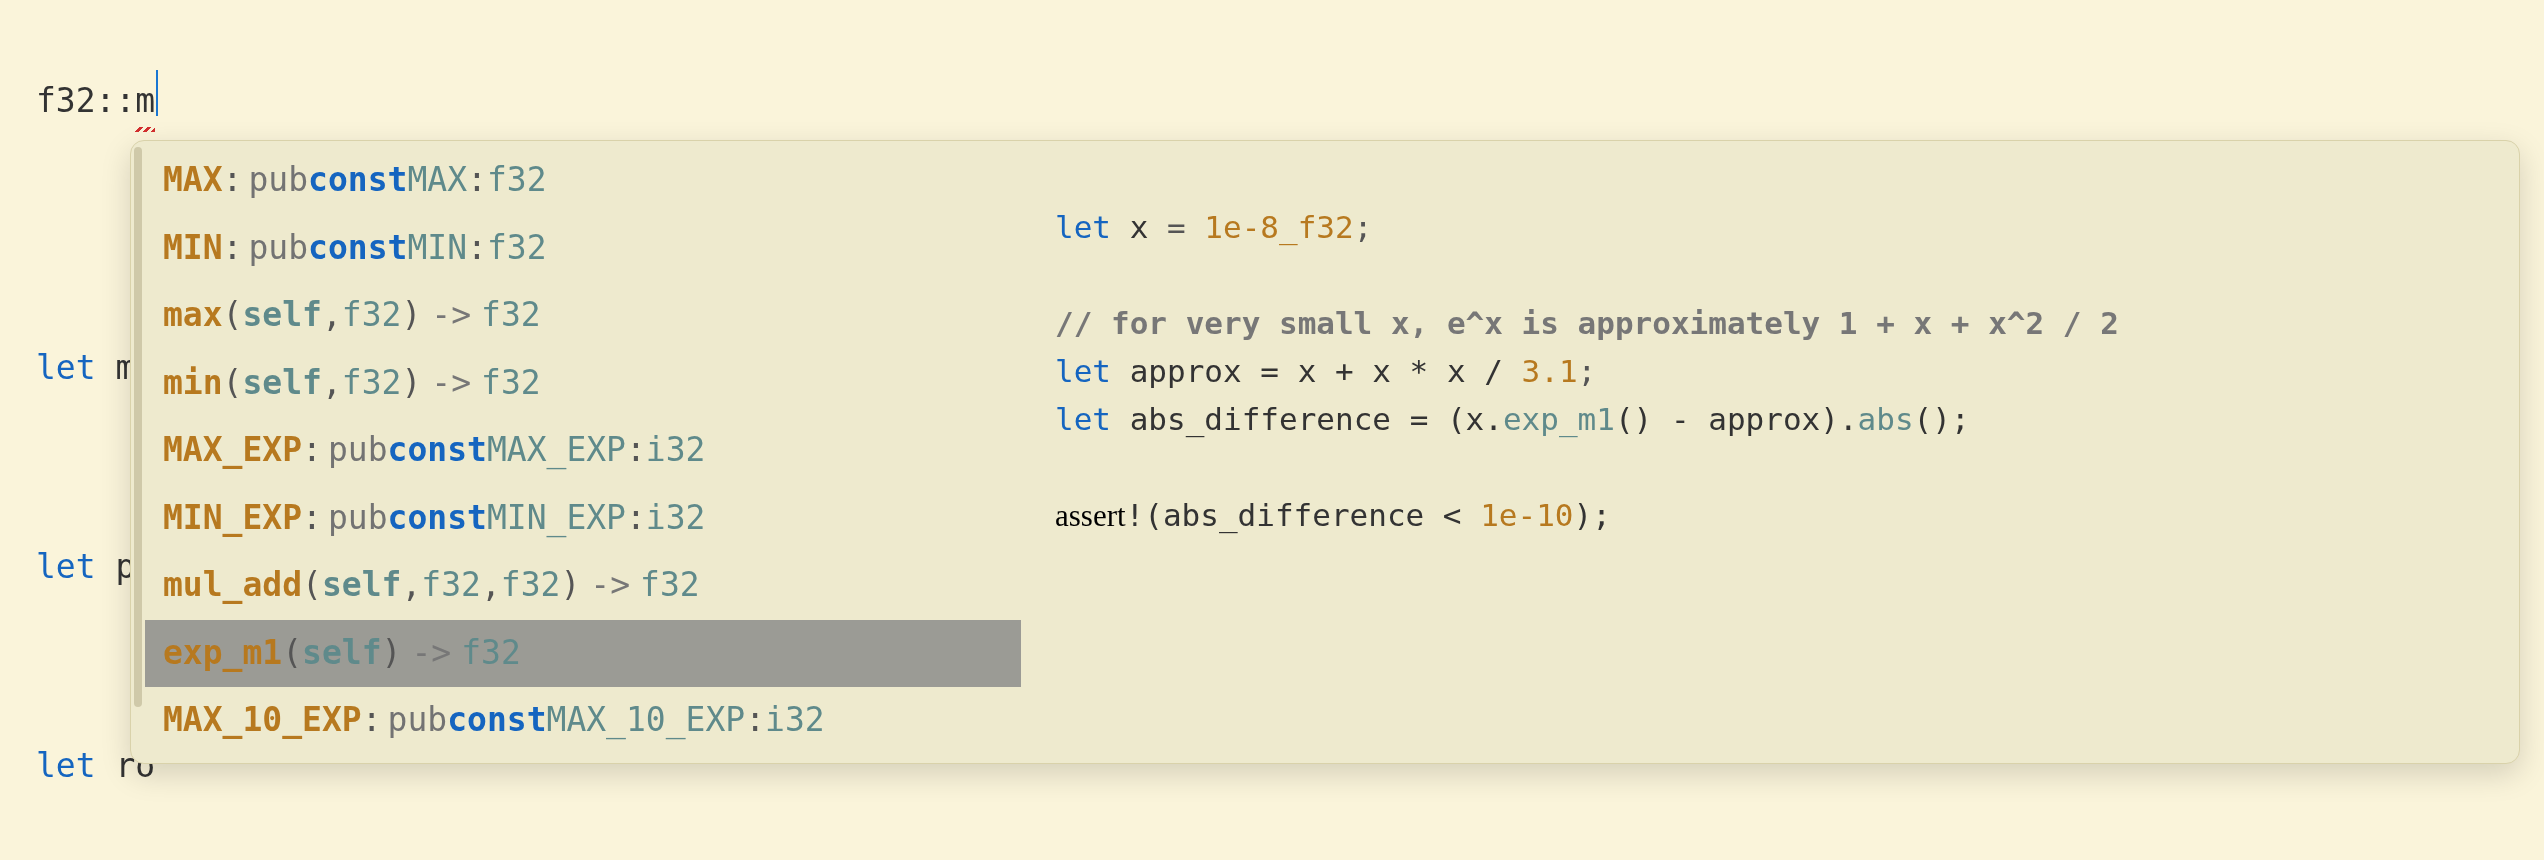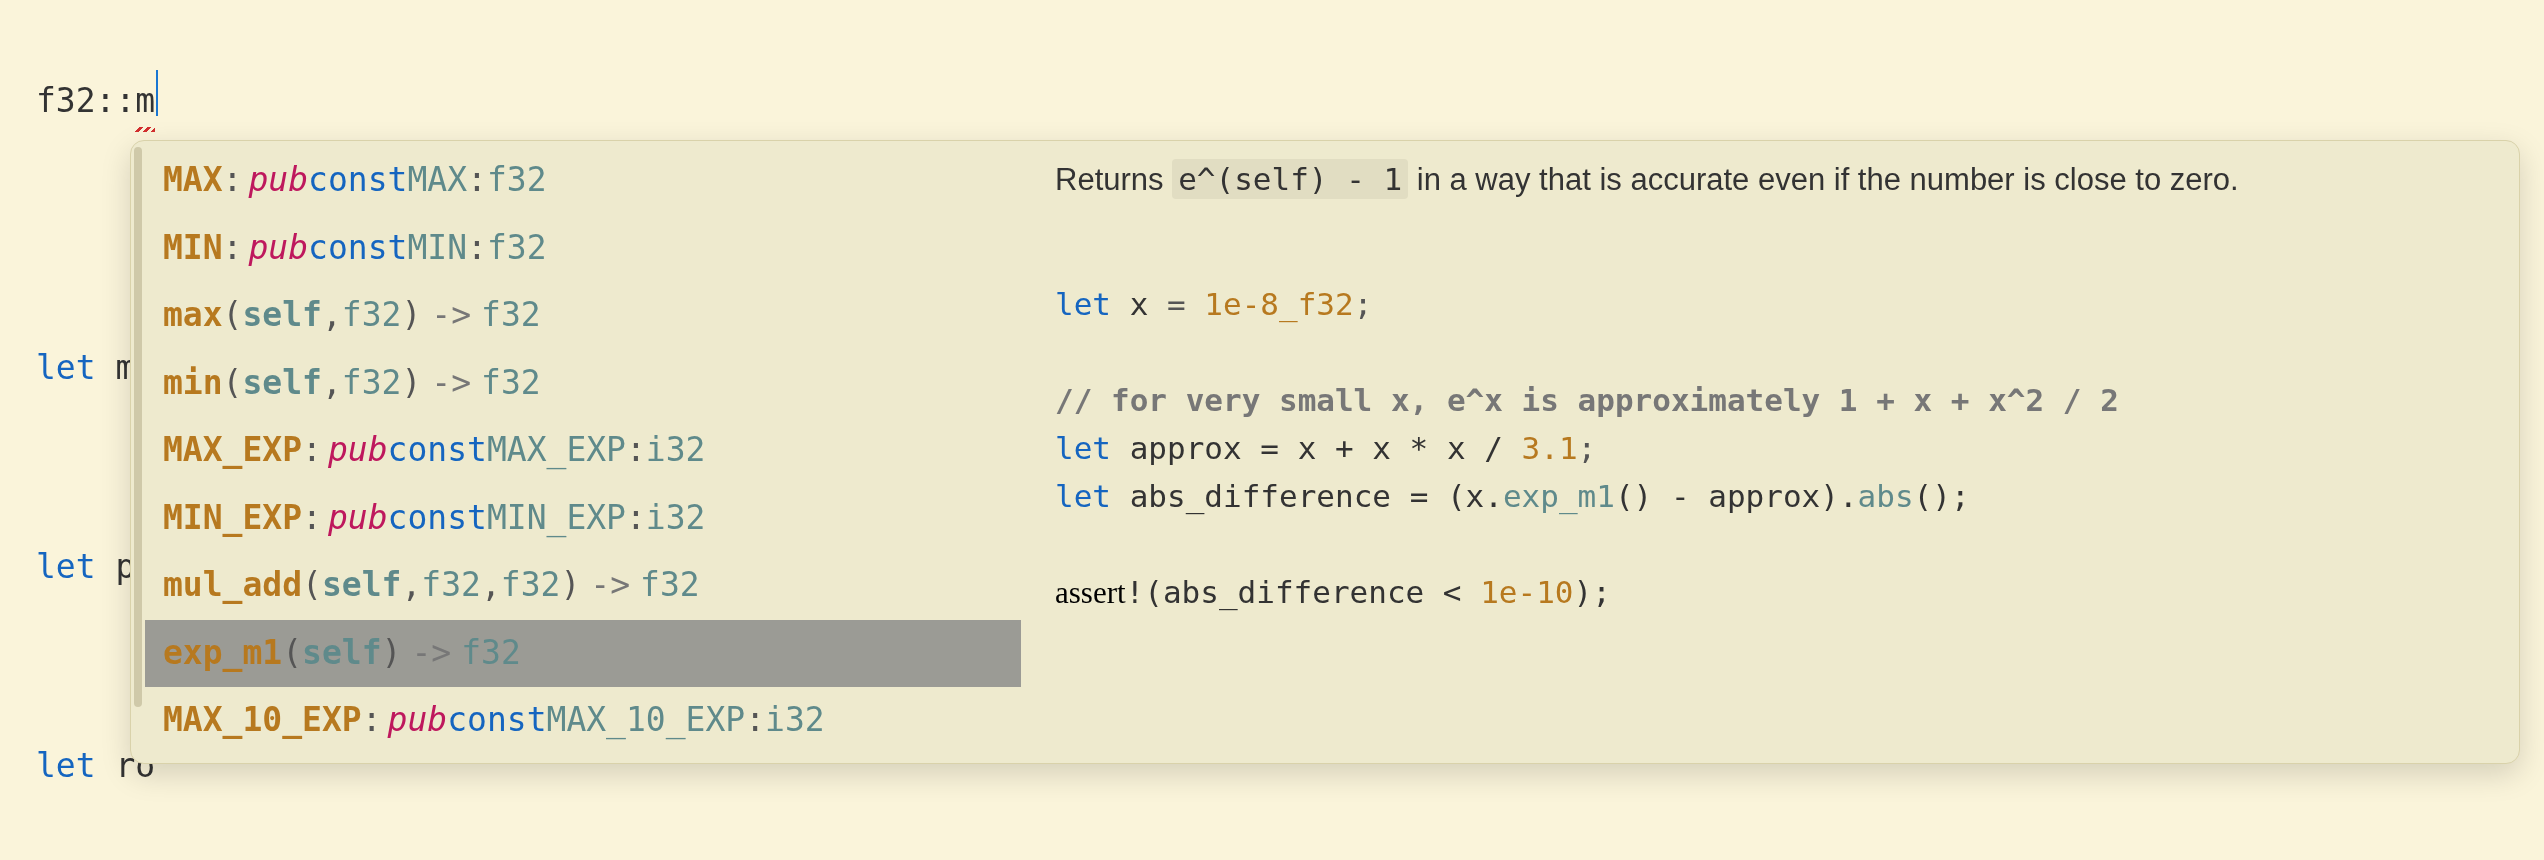--- a/index.html
+++ b/index.html
@@ -109,22 +109,22 @@
     white-space: nowrap;
     align-items: baseline;
   }
   .completion-item.selected {
     background: #9b9b95;
     color: #333;
   }
   .tok-name   { color: #b7791f; font-weight: 700; }
   .tok-punct  { color: #555; }
   .tok-colon  { color: #555; padding: 0 6px 0 0;}
-  .tok-pub    { color: #be185d; font-style: italic; }
-  .tok-const  { color: #1565c0; }
+  .tok-pub    { color: #737373; }
+  .tok-const  { color: #1565c0; font-weight: bold; }
   .tok-cname  { color: #5f8a8b; }
   .tok-type   { color: #5f8a8b; }
   .tok-arrow  { color: #777; padding: 0 10px; }
   .tok-self   { color: #5f8a8b; font-weight: bold; }
   .tok-farg   { color: #5f8a8b; }
 
   
   .doc-pane {
     flex: 1;
     padding: 14px 34px 14px 34px;
@@ -286,23 +286,20 @@
           <span> </span>
           <span class="tok-const">const</span>
           <span> </span>
           <span class="tok-cname">MIN_10_EXP</span>
           <span class="tok-punct">: </span>
           <span class="tok-type">i32</span>
         </div>
       </div>
 
     <div class="doc-pane">
-      <div class="doc-summary">
-        <span>Returns </span><span class="mono">e^(self) - 1</span><span> in a way that is accurate even if the number is close to zero.</span>
-      </div>
       <div class="doc-code">
 <span class="ck-let">let</span><span class="ck-ident"> x </span><span class="ck-op">= </span><span class="ck-num">1e-8_f32</span><span class="ck-punct">;</span>
 <span></span>
 <span class="ck-comment">// for very small x, e^x is approximately 1 + x + x^2 / 2</span>
 <span class="ck-let">let</span><span class="ck-ident"> approx </span><span class="ck-ident">= x + x * x / </span><span class="ck-num">3.1</span><span class="ck-punct">;</span>
 <span class="ck-let">let</span><span class="ck-ident"> abs_difference </span><span class="ck-ident">= (x.</span><span class="ck-call">exp_m1</span><span class="ck-ident">() - approx).</span><span class="ck-call">abs</span><span class="ck-ident">();</span>
 <span></span>
 <span class="ck-macro">assert</span><span class="ck-ident">!(abs_difference &lt; </span><span class="ck-num">1e-10</span><span class="ck-ident">);</span>
       </div>
     </div>

